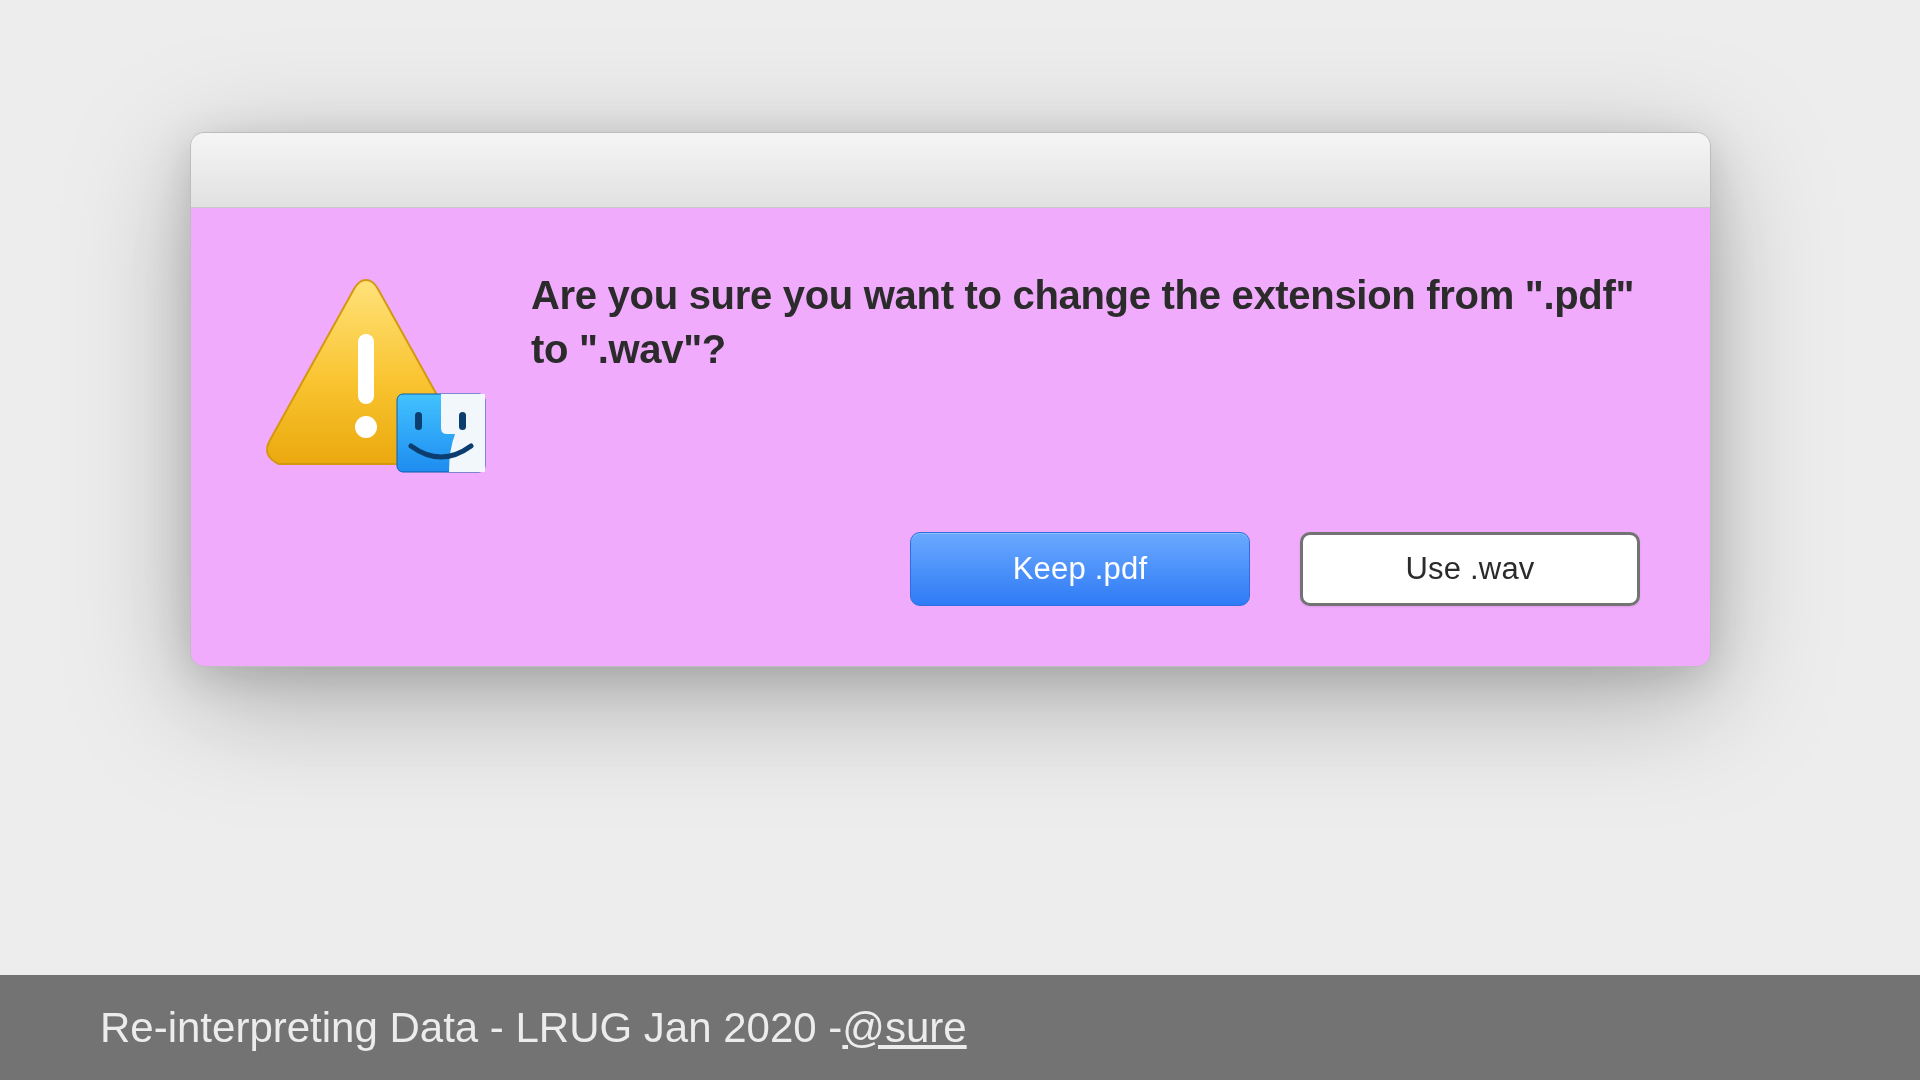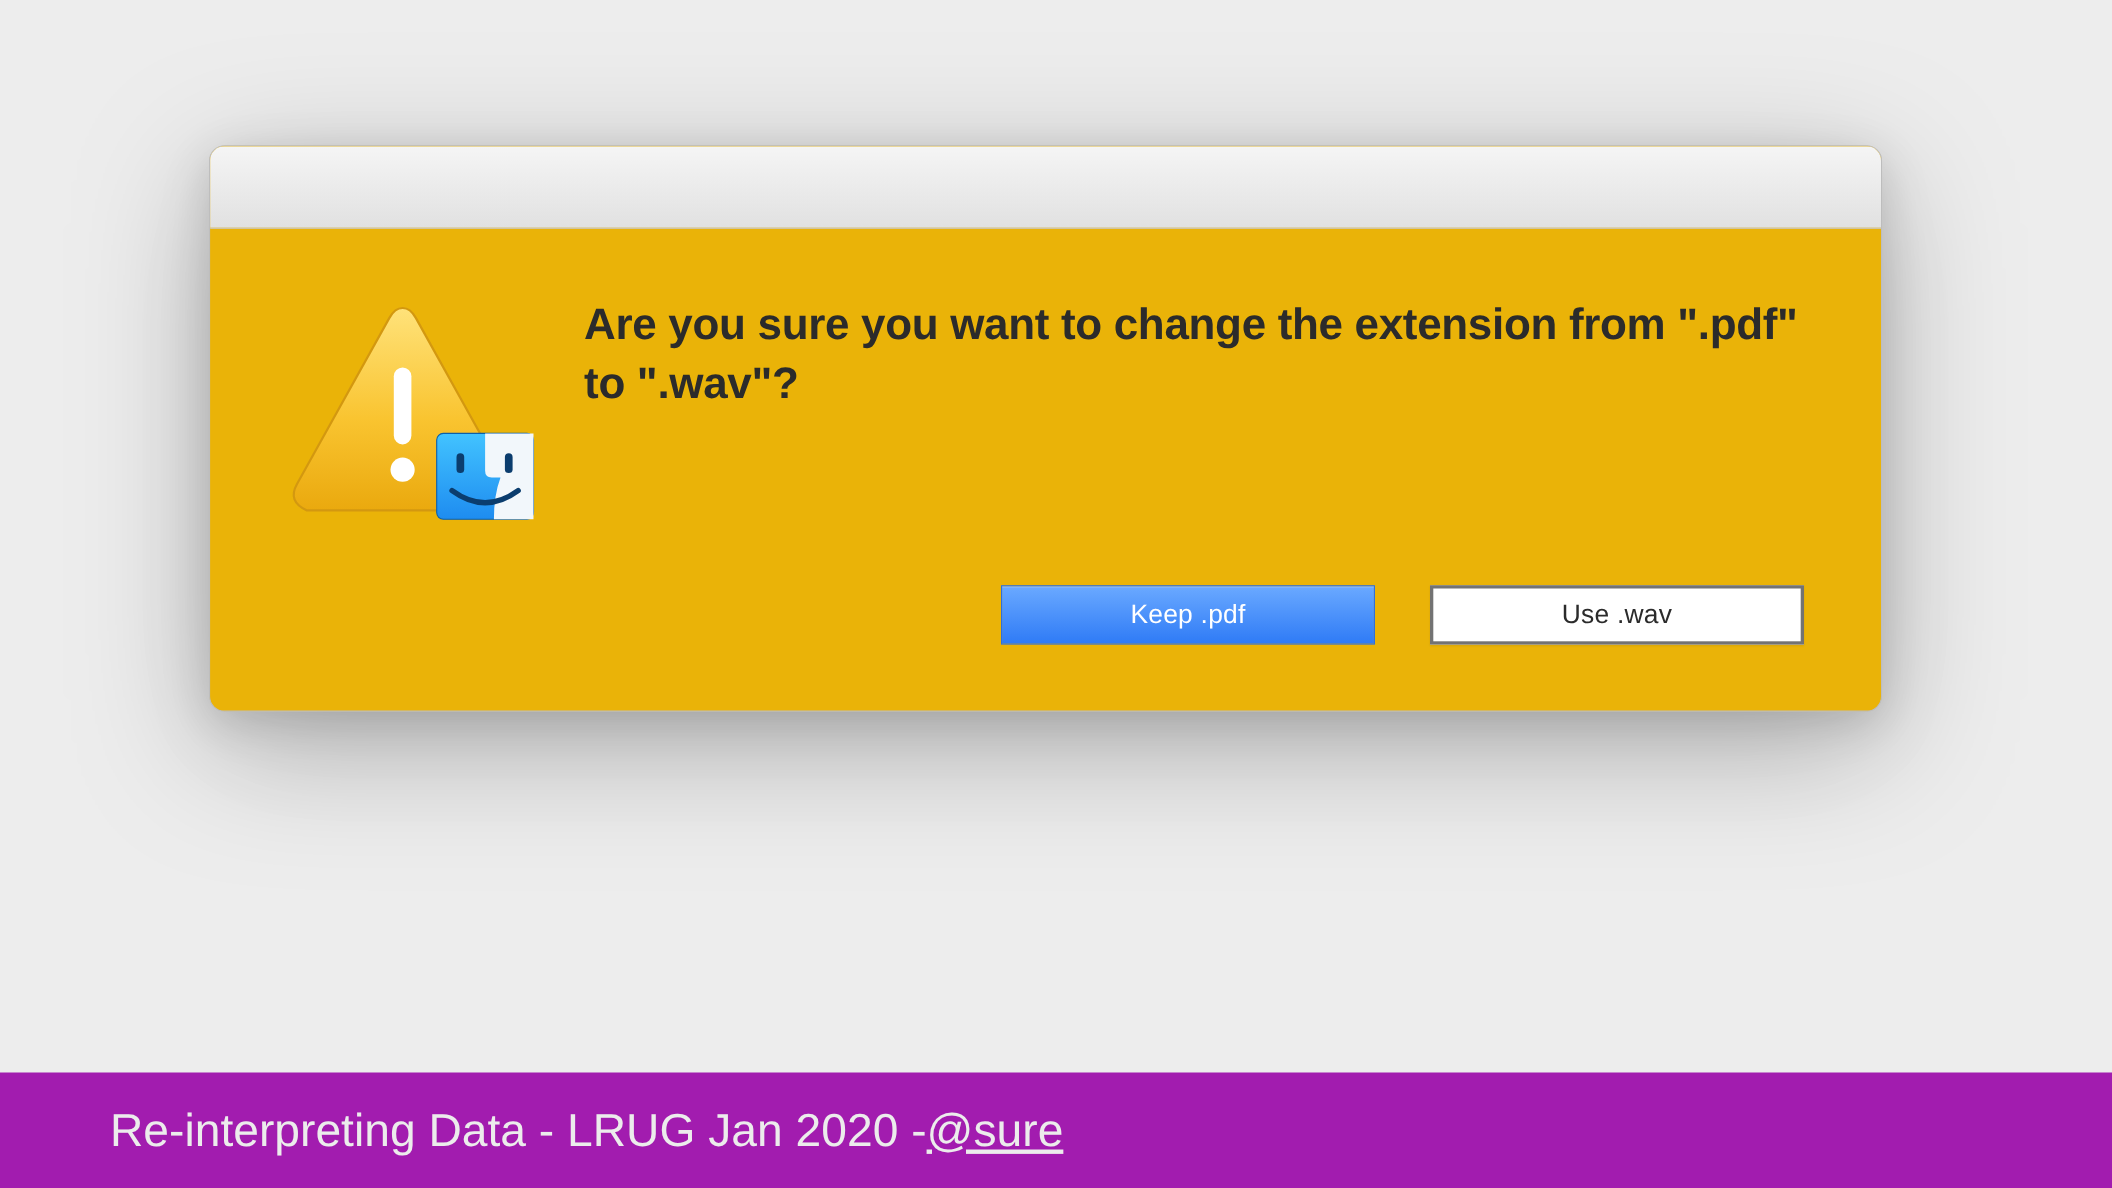--- a/index.html
+++ b/index.html
@@ -19,21 +19,21 @@
     left: 190px;
     top: 132px;
     width: 1521px;
     filter: drop-shadow(0 30px 60px rgba(0,0,0,0.25)) drop-shadow(0 10px 20px rgba(0,0,0,0.15));
   }
   .dialog {
     width: 100%;
     border-radius: 14px;
     overflow: hidden;
     border: 1px solid #bdbdbd;
-    background: #eab308;
+    background: #f0abfc;
   }
   .titlebar {
     height: 75px;
     background: linear-gradient(to bottom, #f5f5f5 0%, #e1e1e1 100%);
     border-bottom: 1px solid #c9c9c9;
   }
   .content {
     padding: 60px 70px 40px 70px;
     display: flex;
     gap: 60px;
@@ -63,23 +63,23 @@
     line-height: 1.45;
   }
   .buttons {
     display: flex;
     justify-content: flex-end;
     gap: 50px;
     padding: 20px 70px 60px 70px;
   }
   .btn {
     min-width: 340px;
-    height: 54px;
-    border-radius: 0;
-    font-size: 24px;
+    height: 74px;
+    border-radius: 10px;
+    font-size: 31px;
     font-weight: 400;
     text-align: center;
     display: flex;
     align-items: center;
     justify-content: center;
     cursor: pointer;
     letter-spacing: 0.2px;
   }
   .btn-primary {
     background: linear-gradient(to bottom, #6aa9ff 0%, #2f7bf6 100%);
@@ -92,21 +92,21 @@
     color: #2b2b2b;
     border: 3px solid #737373;
     box-shadow: 0 1px 2px rgba(0,0,0,0.08);
   }
   .footer {
     position: absolute;
     left: 0;
     right: 0;
     bottom: 0;
     height: 105px;
-    background: #a21caf;
+    background: #737373;
     color: #ececec;
     font-size: 42px;
     display: flex;
     align-items: center;
     padding-left: 100px;
   }
   .footer .handle {
     text-decoration: underline;
     color: #ececec;
   }

